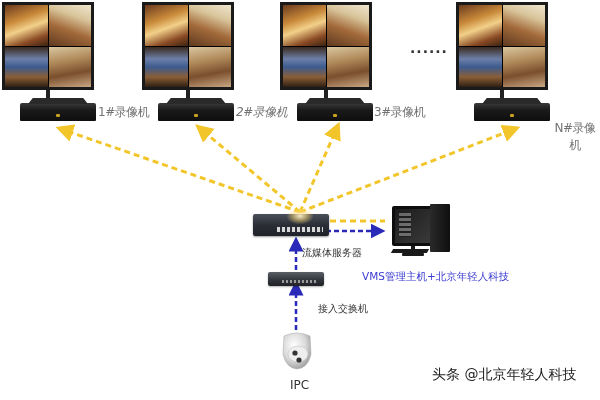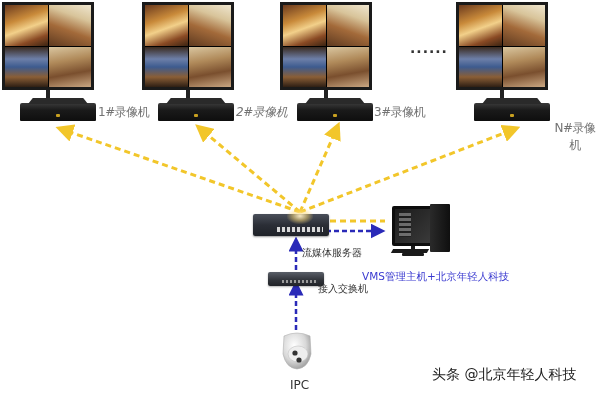--- a/index.html
+++ b/index.html
@@ -142,21 +142,21 @@
   <div class="pc-stand" style="left:411px; top:246px;"></div>
   <div class="pc-base" style="left:402px; top:253px;"></div>
   <div class="pc-tower" style="left:430px; top:204px;"></div>
   <div class="pc-keyboard" style="left:392px; top:249px;"></div>
 </div>
 <div class="vms-label" style="left:362px; top:270px;">VMS管理主机+北京年轻人科技</div>
 
 <div class="switch-access" style="left:268px; top:272px;">
   <div class="ports"></div>
 </div>
-<div class="label" style="left:318px; top:282px;">接入交换机</div>
+<div class="label" style="left:318px; top:302px;">接入交换机</div>
 
 <svg class="camera" style="left:280px; top:330px;" viewBox="0 0 34 40">
   <defs>
     <radialGradient id="camG" cx="40%" cy="35%" r="70%">
       <stop offset="0%" stop-color="#ffffff"></stop>
       <stop offset="60%" stop-color="#d8d8d8"></stop>
       <stop offset="100%" stop-color="#9a9a9a"></stop>
     </radialGradient>
   </defs>
   <path d="M4,6 Q17,0 30,6 L31,24 Q28,38 17,39 Q6,38 3,24 Z" fill="url(#camG)" stroke="#b0b0b0" stroke-width="0.6"></path>

